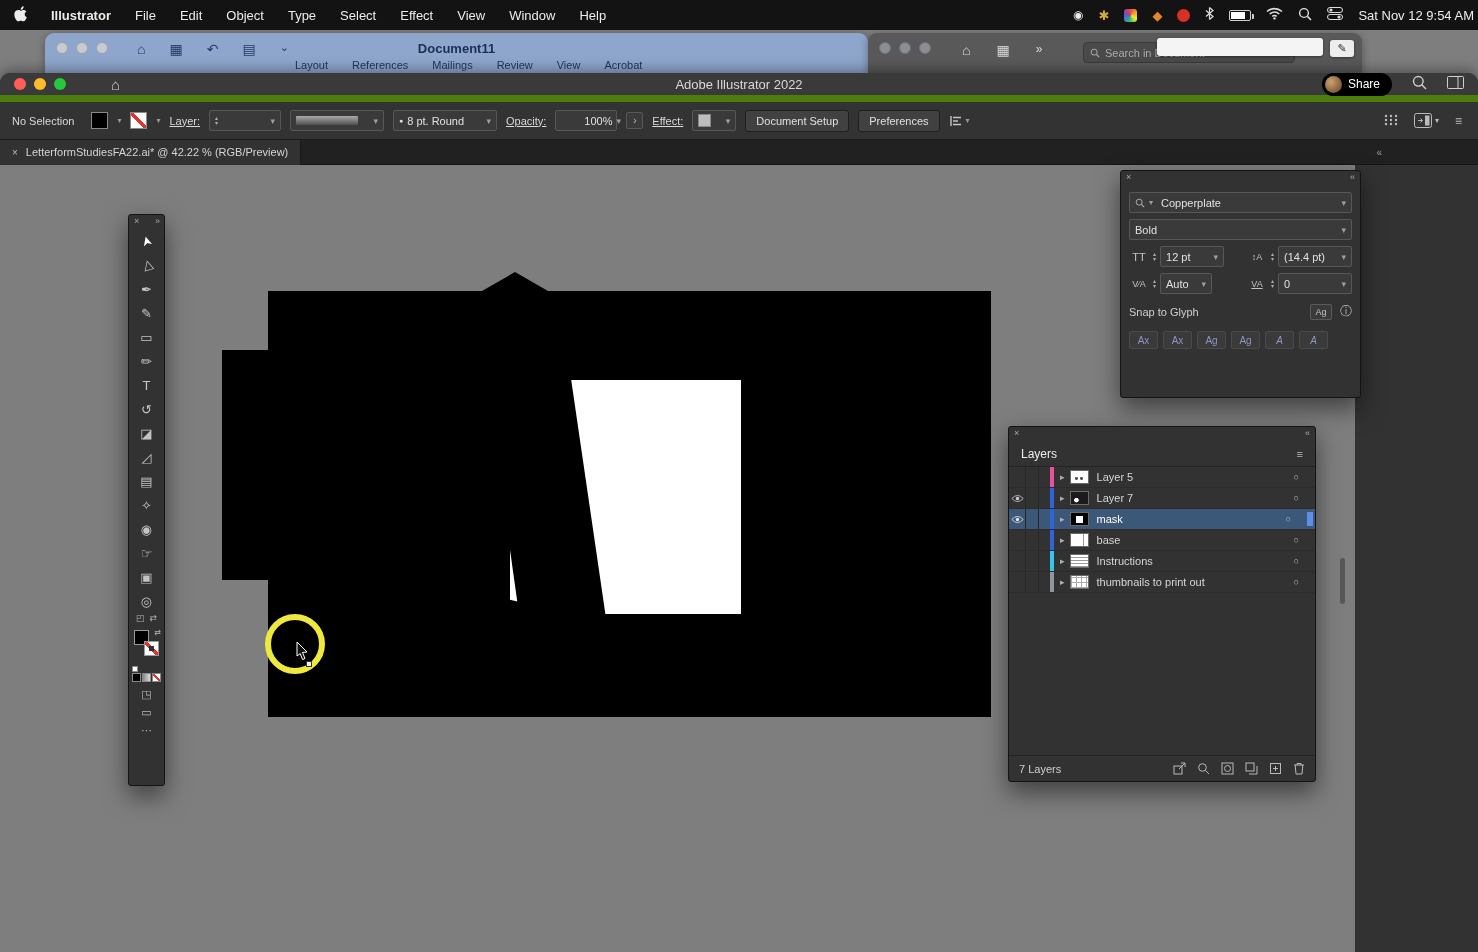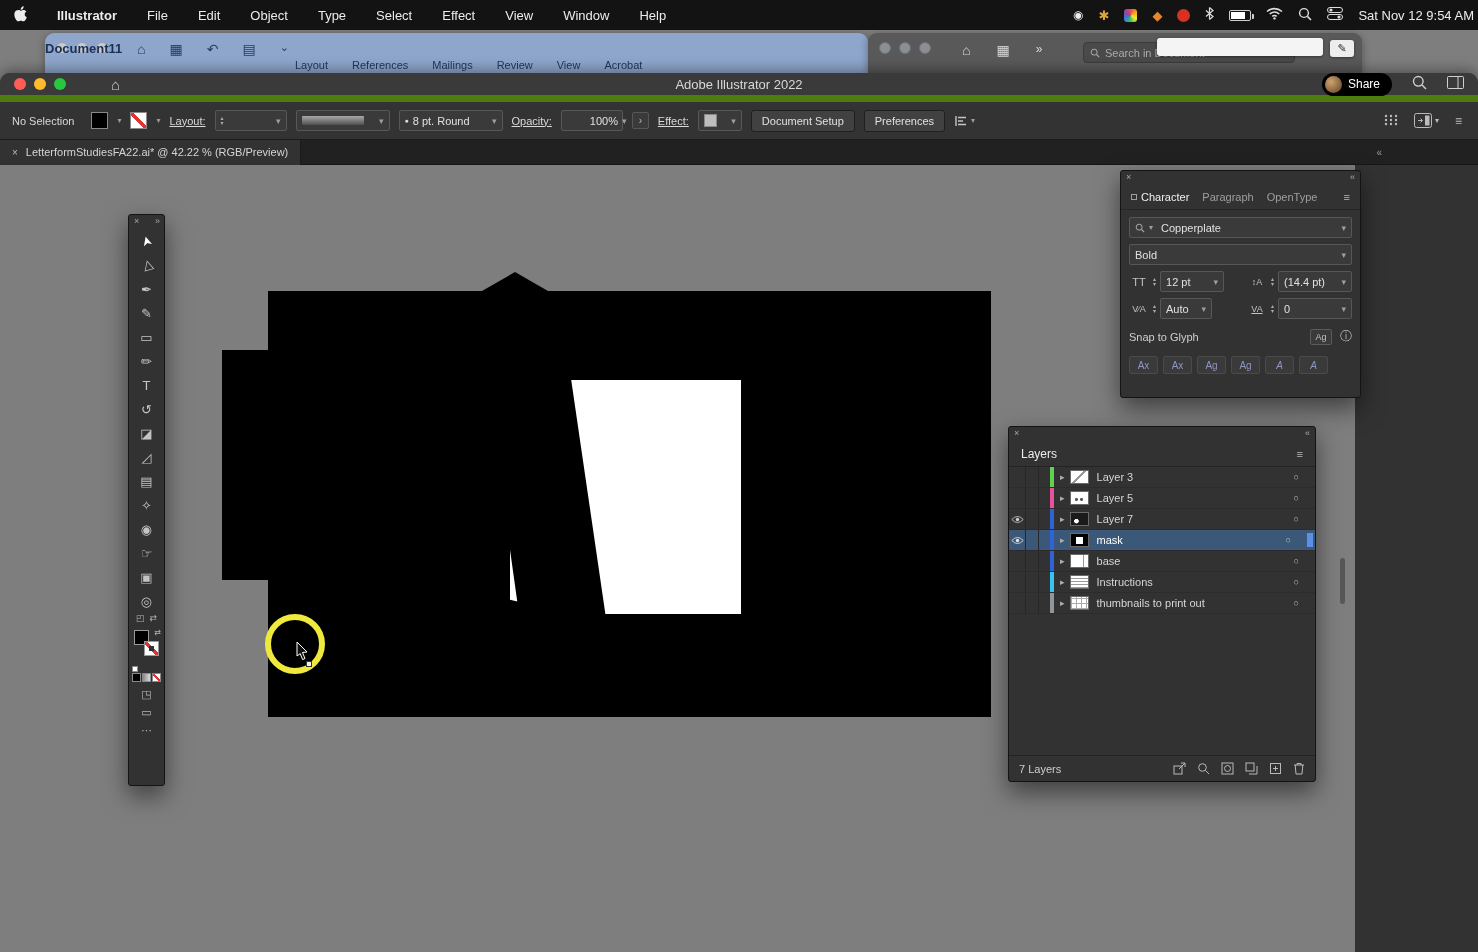--- a/index.html
+++ b/index.html
@@ -9,39 +9,39 @@
 
   
   .ic-x::before{content:"×"} .ic-lt::before{content:"«"} .ic-rt::before{content:"»"}
   .ic-burger::before{content:"≡"} .ic-exp::before{content:"▸"} .ic-chev::before{content:"▾"}
   .ic-circ::before{content:"○"} .ic-arr::before{content:"›"} .ic-home::before{content:"⌂"} .ic-save::before{content:"▦"} .ic-undo::before{content:"↶"}
   .ic-print::before{content:"▤"} .ic-down::before{content:"⌄"} .ic-swap::before{content:"⇄"}
 
   
   .menubar{position:absolute;top:0;left:0;width:1478px;height:30px;background:#131313;
            color:#ececec;display:flex;align-items:center;font-size:13px;z-index:50;}
-  .menubar .left{display:flex;align-items:center;gap:30px;padding-left:14px;}
+  .menubar .left{display:flex;align-items:center;gap:24px;padding-left:14px;}
   .menubar .appname{font-weight:bold;}
   .menubar .mitem{cursor:default;}
   .menubar .right{margin-left:auto;display:flex;align-items:center;gap:15px;padding-right:4px;}
   .batt{width:22px;height:11px;border:1px solid #cfcfcf;border-radius:2px;position:relative}
   .batt::before{content:"";position:absolute;left:1px;top:1px;bottom:1px;width:70%;background:#fff}
   .batt::after{content:"";position:absolute;right:-4px;top:3px;width:2px;height:5px;background:#cfcfcf;border-radius:0 1px 1px 0}
   .rainbow{width:13px;height:13px;border-radius:3px;background:conic-gradient(#e5484d,#f5a623,#f7e733,#3fbf5a,#3a7bd5,#8e44ad,#e5484d)}
   .redball{width:13px;height:13px;border-radius:50%;background:#d93025}
   .mb-gold{color:#d9a63c} .mb-orange{color:#e8862e}
   .clock{white-space:nowrap;}
 
   
   .bgwin{position:absolute;top:33px;height:40px;border-radius:9px 9px 0 0;z-index:5;}
   .wordwin{left:45px;width:823px;background:#8ea6cb;box-shadow:0 2px 8px rgba(0,0,0,.35);}
   .trafficrow{position:absolute;top:9px;left:11px;display:flex;gap:8px;}
   .dotw{width:12px;height:12px;border-radius:50%;background:#c7cbd1;border:1px solid #9aa2ad;}
   .word-icons{position:absolute;top:8px;left:92px;display:flex;gap:24px;color:#233a63;font-size:14px;}
-  .word-title{position:absolute;top:8px;left:0;right:0;text-align:left;color:#1c2f55;
+  .word-title{position:absolute;top:8px;left:0;right:0;text-align:center;color:#1c2f55;
               font-weight:bold;font-size:13px;}
   .word-tabs{position:absolute;bottom:0;left:250px;right:10px;height:14px;overflow:hidden;
              display:flex;gap:24px;color:#20365e;font-size:11px;}
   .srchwin{left:868px;width:494px;background:#595959;box-shadow:0 2px 8px rgba(0,0,0,.35);}
   .dotg{width:12px;height:12px;border-radius:50%;background:#8b8f94;border:1px solid #6e7276;}
   .srch-icons{position:absolute;top:9px;left:94px;display:flex;gap:26px;color:#d8d8d8;font-size:14px;}
   .srchbox{position:absolute;top:9px;left:215px;width:212px;height:21px;background:#4a4a4a;
            border:1px solid #3b3b3b;border-radius:4px;display:flex;align-items:center;gap:5px;padding:0 6px;}
   .srchbox input{background:transparent;border:none;outline:none;color:#cfcfcf;font-size:11px;width:160px;}
   .srchbox input::placeholder{color:#ababab;}
@@ -321,21 +321,21 @@
       </span>
     </div>
   </div>
 
   <div class="cbar">
     <span style="margin-right:8px;">No Selection</span>
     <span class="sw sw-fill"></span>
     <span class="ic-chev" style="font-size:8px;color:#999;"></span>
     <span class="sw sw-none"></span>
     <span class="ic-chev" style="font-size:8px;color:#999;"></span>
-    <span class="lbl">Layout:</span>
+    <span class="lbl">Layer:</span>
     <span class="combo" style="width:72px;">
         <span class="stp"></span>
         <span class="ic-chev"></span>
       </span>
     <span class="combo" style="width:94px;">
         <span class="brushprev"></span>
         <span class="ic-chev"></span>
       </span>
     <span class="combo" style="width:104px;">
       <span style="font-size:7px;color:#ddd;">●</span>
@@ -482,26 +482,20 @@
     </div>
     <div class="tp-one">◳</div>
     <div class="tp-one">▭</div>
     <div class="tp-one">⋯</div>
   </div>
 
   <div class="fpanel charpanel">
     <div class="phead">
       <span class="ic-x"></span>
       <span class="ic-lt"></span>
-    </div>
-    <div class="ptabs">
-      <span class="ptab act">Character</span>
-      <span class="ptab">Paragraph</span>
-      <span class="ptab">OpenType</span>
-      <span class="ic-burger"></span>
     </div>
     <div class="cpbody">
       <div class="combo">
         <svg width="10" height="10" viewBox="0 0 12 12">
             <circle cx="5" cy="5" r="3.6" stroke="#aaa" stroke-width="1.2" fill="none"></circle>
             <path d="M7.8 7.8 L11 11" stroke="#aaa" stroke-width="1.3"></path>
           </svg>
         <span class="ic-chev" style="margin-left:0;font-size:8px;"></span>
         <span style="margin-left:4px;">Copperplate</span>
         <span class="ic-chev"></span>
@@ -563,29 +557,20 @@
       <span class="ic-lt"></span>
     </div>
     <div class="ltitle">
       <span class="name">Layers</span>
       <span class="ic-burger"></span>
     </div>
 
     <div class="lrow">
       <span class="eyecell"></span>
       <span class="lockcell"></span>
-      <span class="cbarr" style="background:#5fd34f;"></span>
-      <span class="ic-exp"></span>
-      <span class="th t-l3"></span>
-      <span>Layer 3</span>
-      <span class="ic-circ"></span>
-    </div>
-    <div class="lrow">
-      <span class="eyecell"></span>
-      <span class="lockcell"></span>
       <span class="cbarr" style="background:#e8519c;"></span>
       <span class="ic-exp"></span>
       <span class="th t-l5"></span>
       <span>Layer 5</span>
       <span class="ic-circ"></span>
     </div>
     <div class="lrow">
       <span class="eyecell">
         <svg width="13" height="9" viewBox="0 0 16 10">
             <path d="M1 5 Q8 -2.5 15 5 Q8 12.5 1 5 Z" fill="none" stroke="#cfcfcf"></path>

